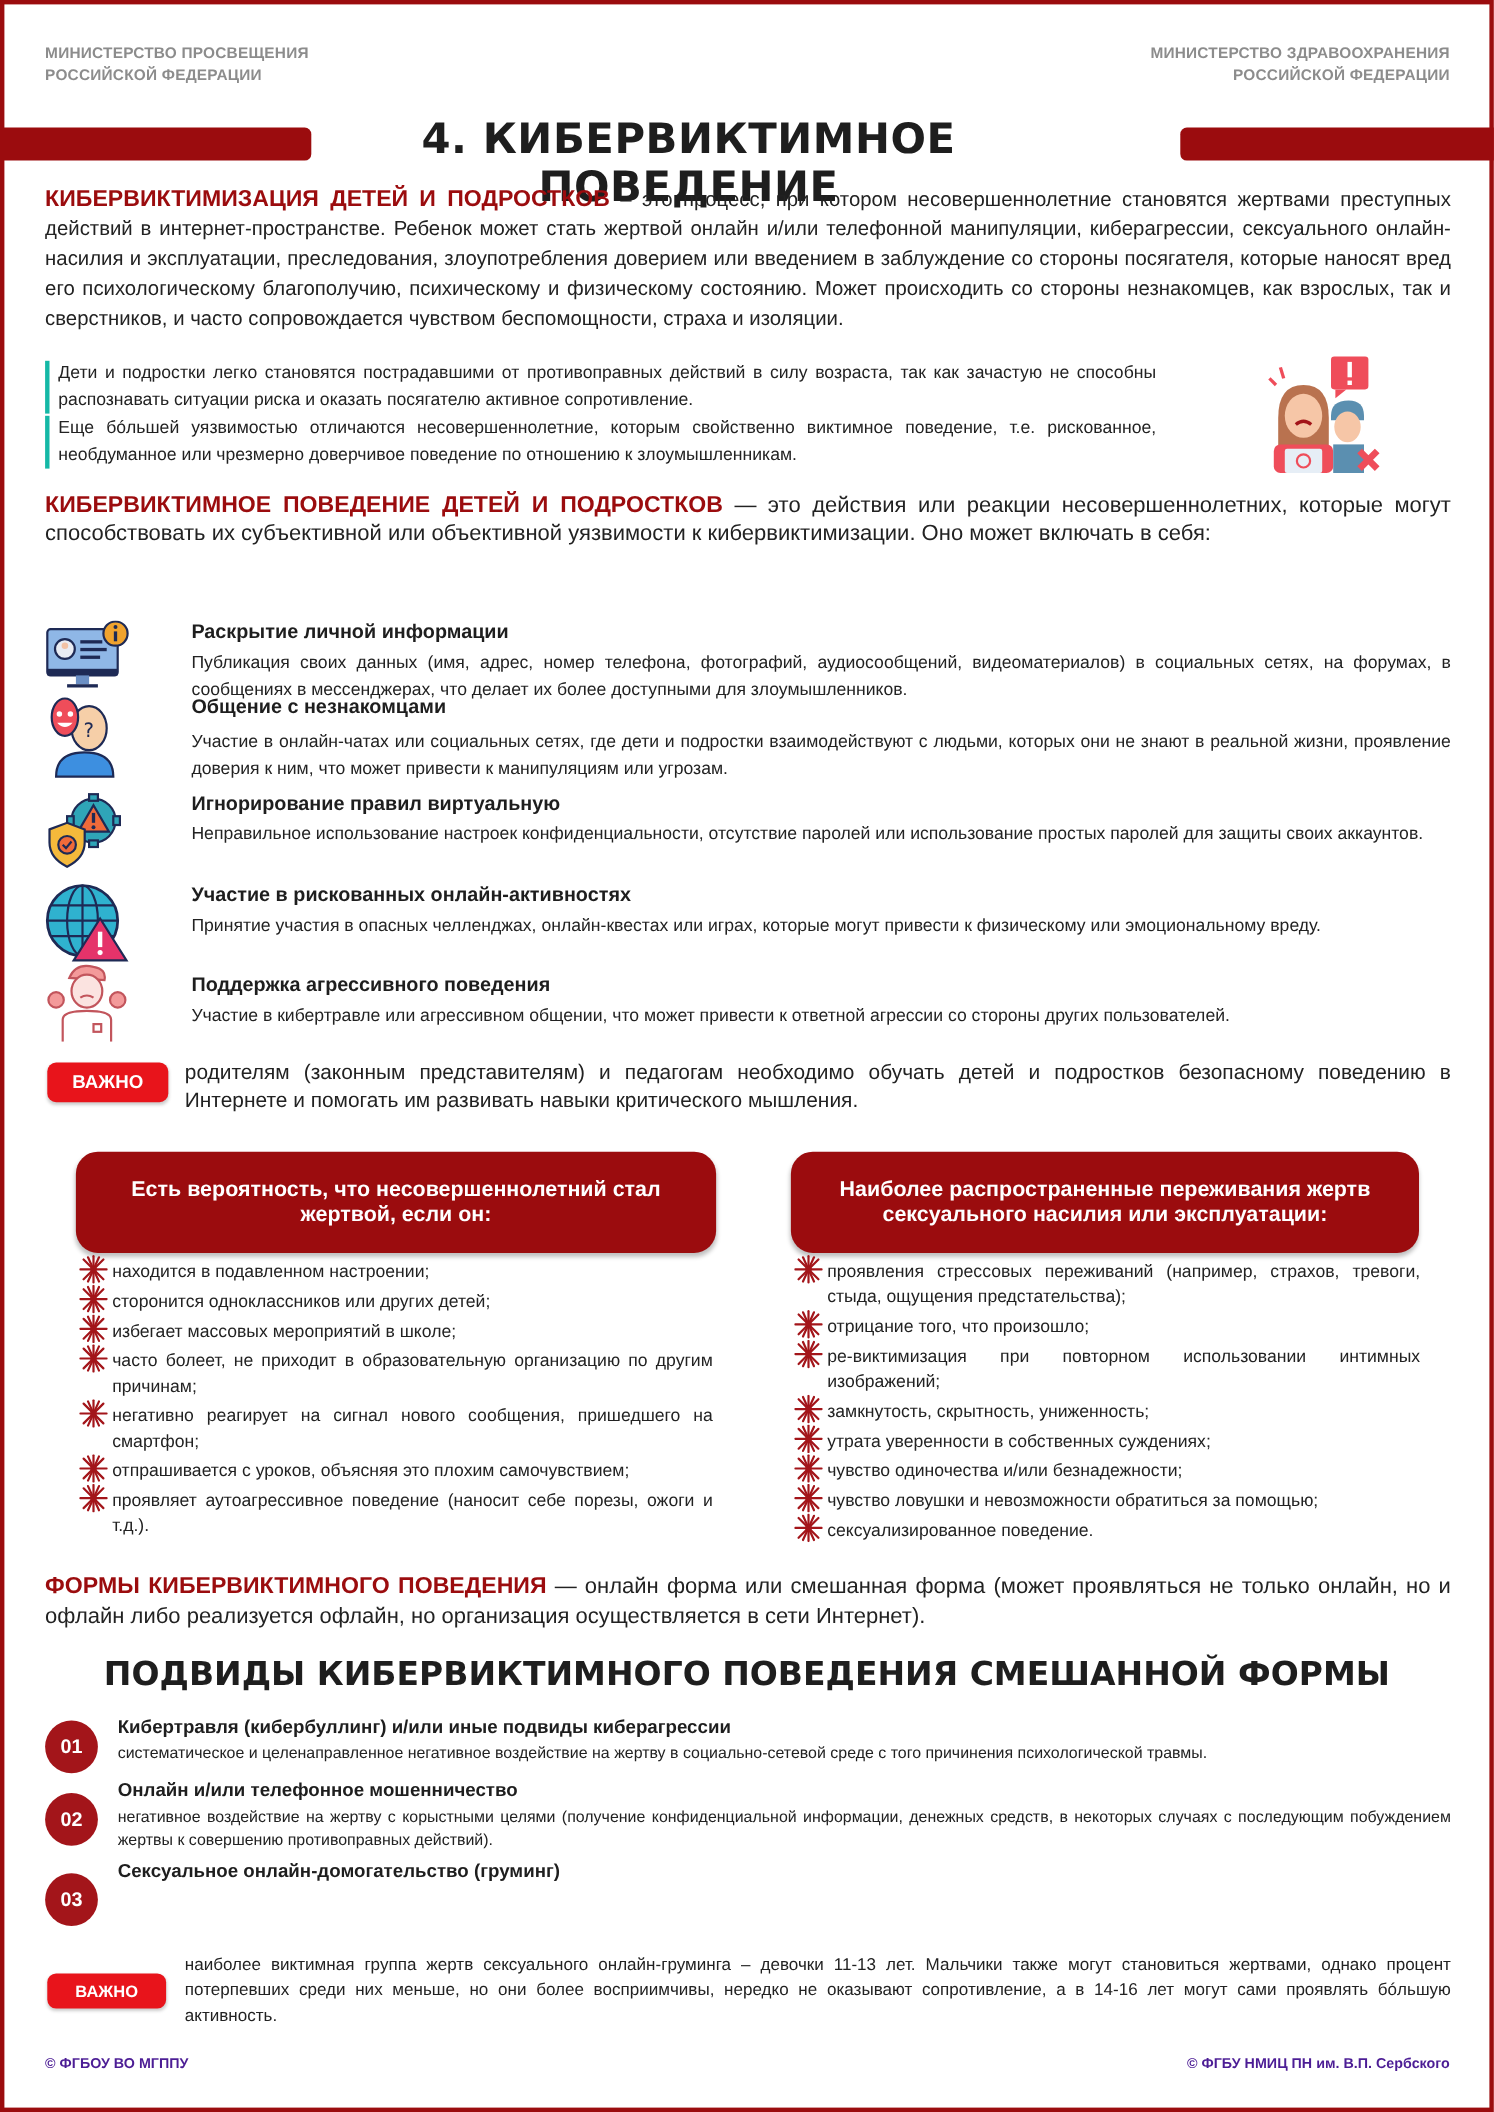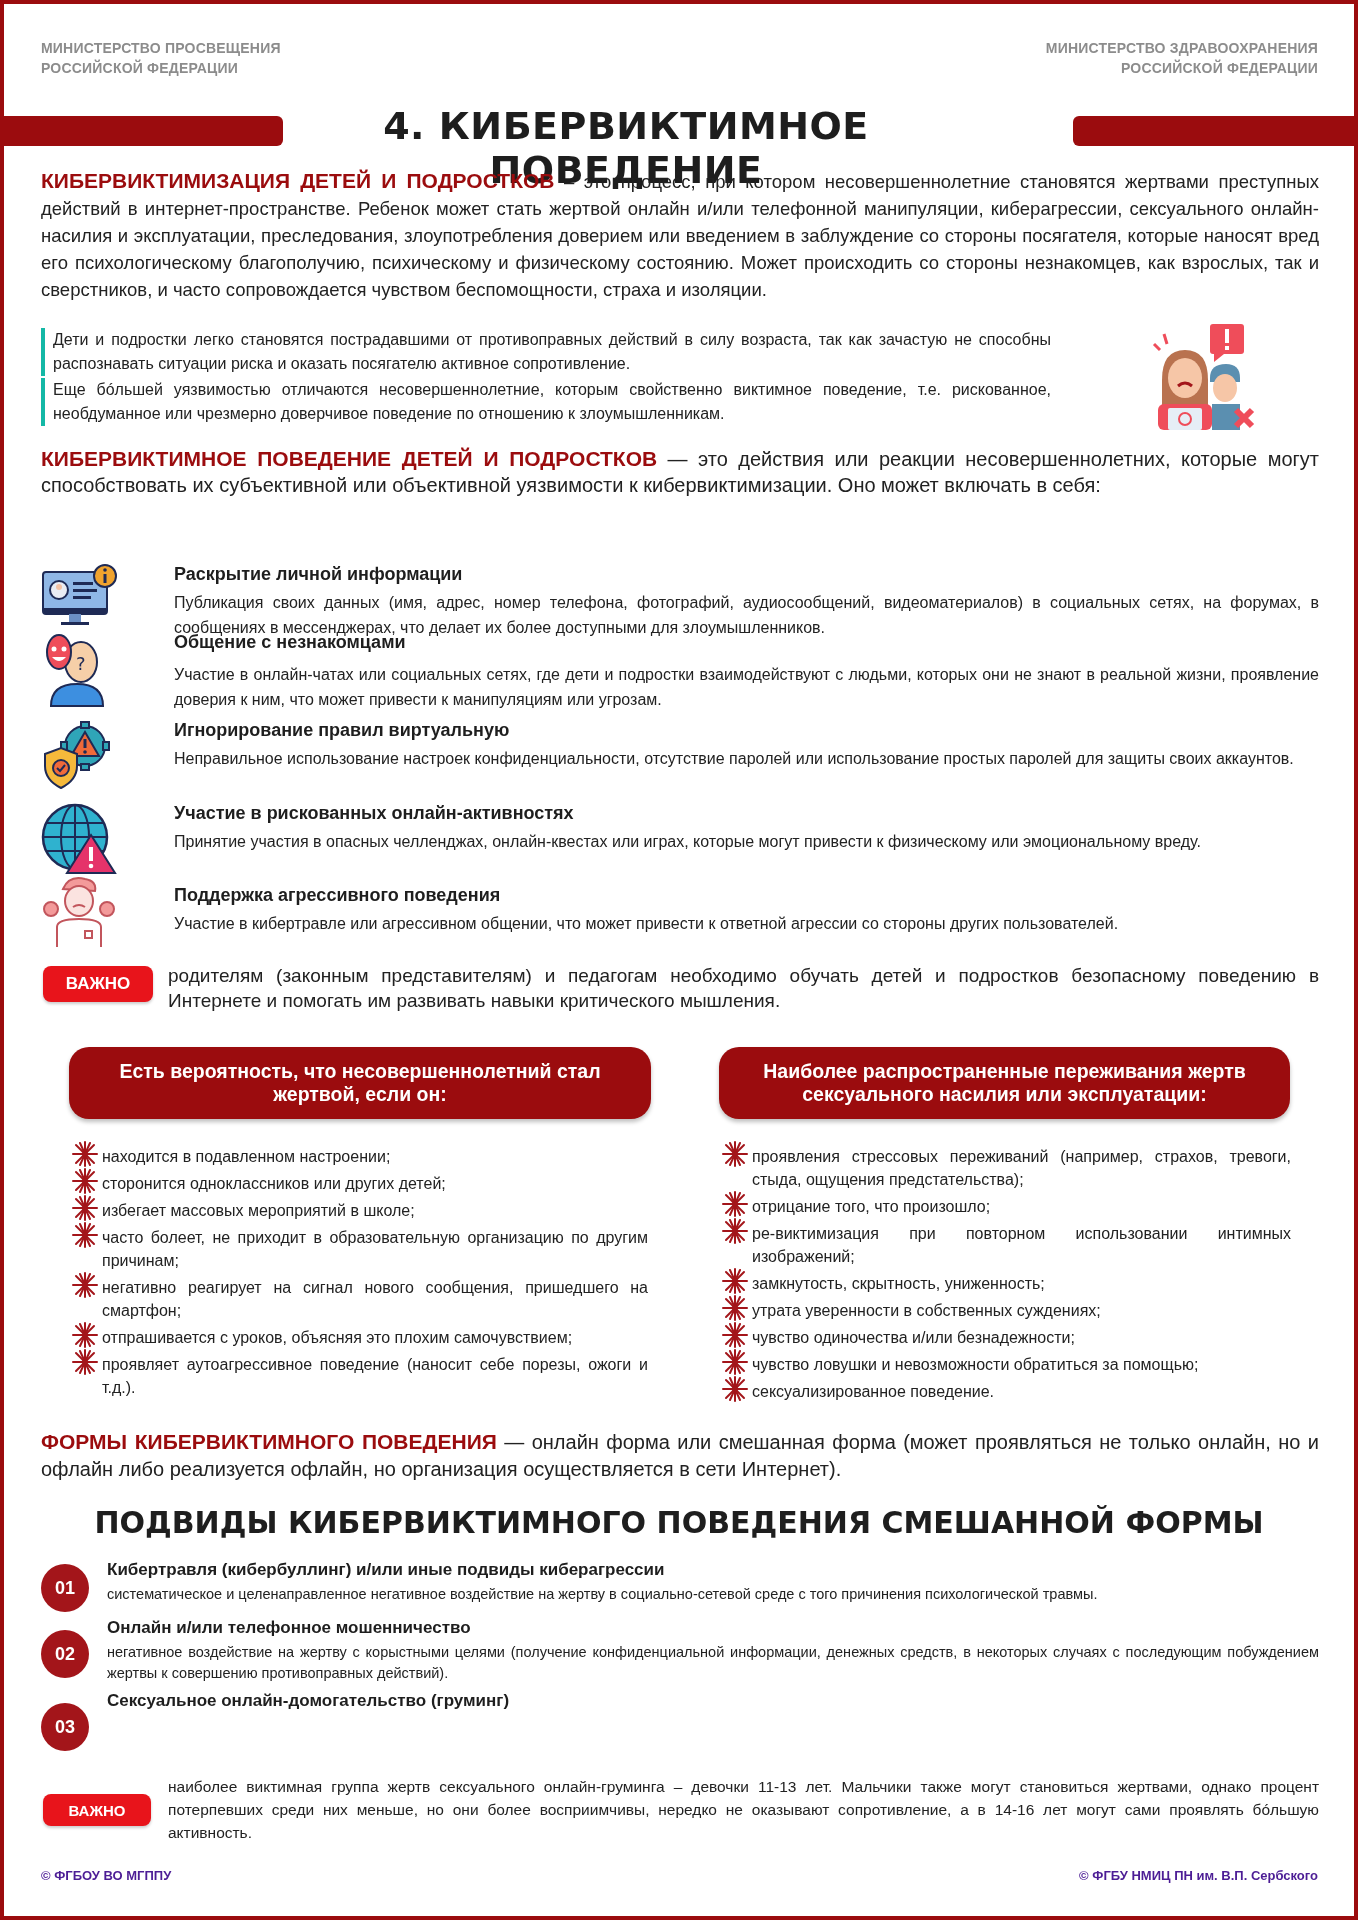--- a/index.html
+++ b/index.html
@@ -61,21 +61,21 @@
     background: #e8141b; color: #fff; font-weight: bold; font-size: 17px;
     display: flex; align-items: center; justify-content: center;
     box-shadow: 0 2px 3px rgba(0,0,0,0.2);
   }
   .vazhno-text {
     position: absolute; left: 168px; width: 1151px;
     text-align: justify; font-size: 19px; line-height: 25px; color: #222;
   }
 
   .pill {
-    position: absolute; height: 72px; border-radius: 20px;
+    position: absolute; height: 92px; border-radius: 20px;
     background: #9b0c0e; color: #fff; font-weight: bold; font-size: 19.5px;
     line-height: 23px; display: flex; align-items: center; justify-content: center;
     text-align: center; padding: 0 30px;
     box-shadow: 0 3px 4px rgba(0,0,0,0.25);
   }
   .pill.left { left: 69px; top: 1047px; width: 582px; }
   .pill.right { left: 719px; top: 1047px; width: 571px; }
 
   .star-list { position: absolute; list-style: none; }
   .star-list li { position: relative; padding-left: 30px; font-size: 16px; line-height: 23px; text-align: justify; color: #222; margin-bottom: 4px; }

